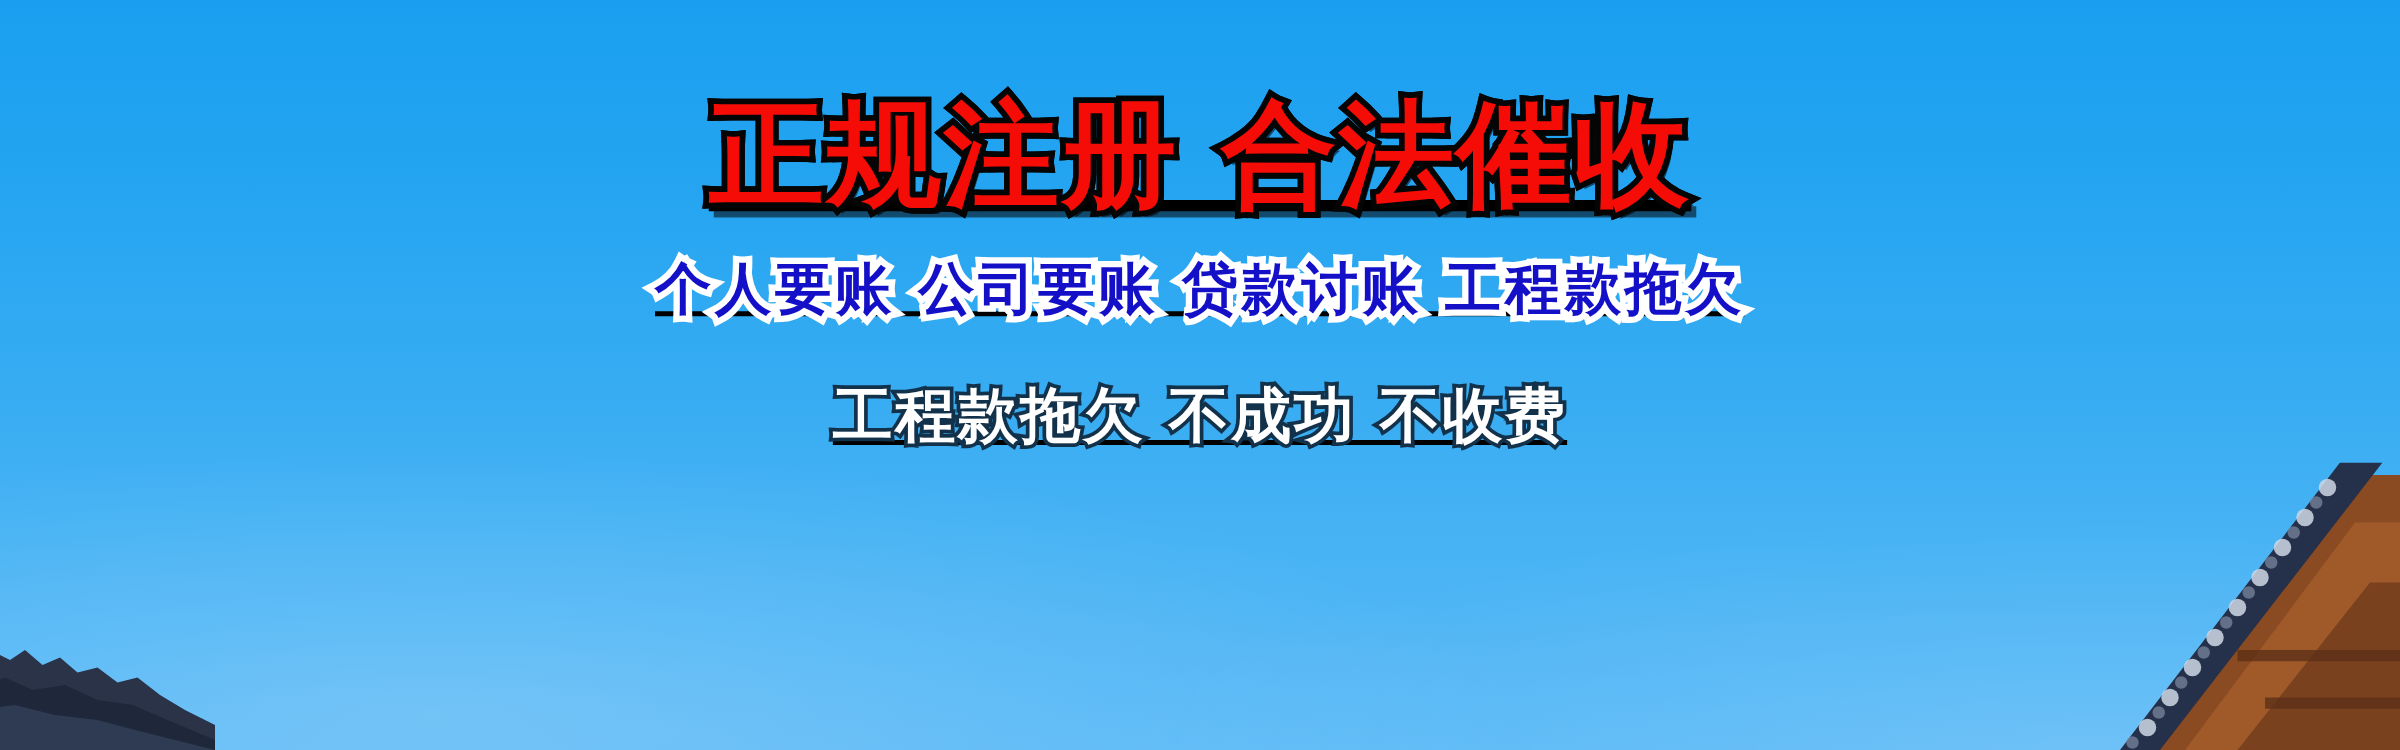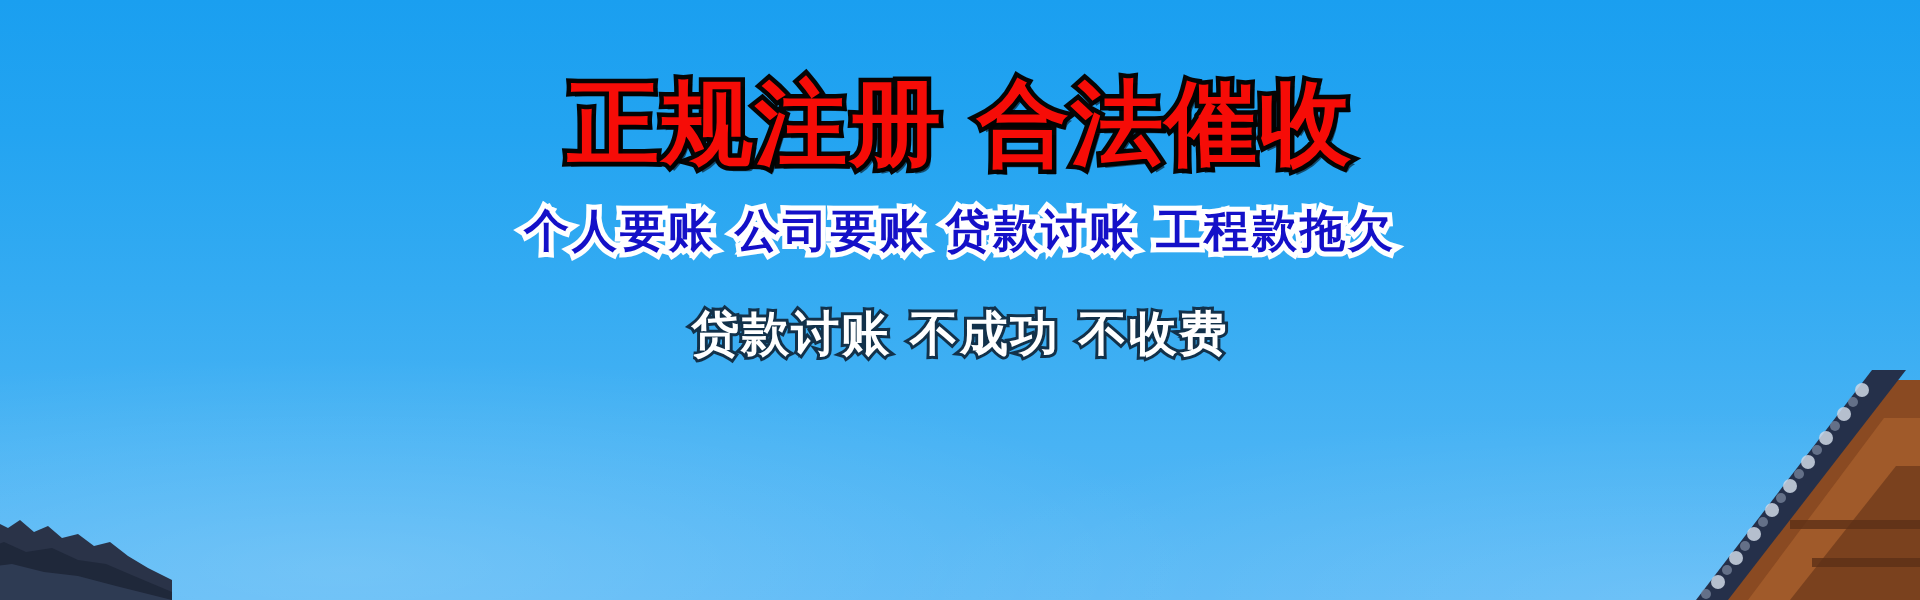--- a/index.html
+++ b/index.html
@@ -60,20 +60,21 @@
   }
 
   
   .content {
     position: absolute;
     inset: 0;
     display: flex;
     flex-direction: column;
     align-items: center;
     z-index: 5;
+    text-decoration: underline;
   }
 
   
   .headline {
     margin-top: 78px;
     font-size: 92px;
     line-height: 1;
     font-weight: 900;
     letter-spacing: 2px;
     color: #f60c07;
@@ -160,16 +161,16 @@
         <circle cx="393" cy="32" r="5"></circle>
       </g>
     </svg>
   </div>
 
   <div class="content">
     <div class="headline">正规注册 合法催收</div>
 
     <div class="subline">个人要账 公司要账 贷款讨账 工程款拖欠</div>
 
-    <div class="tagline">贷款讨账 不成功 不收费</div>
+    <div class="tagline">工程款拖欠 不成功 不收费</div>
   </div>
 
 </div>
 
 </body></html>

